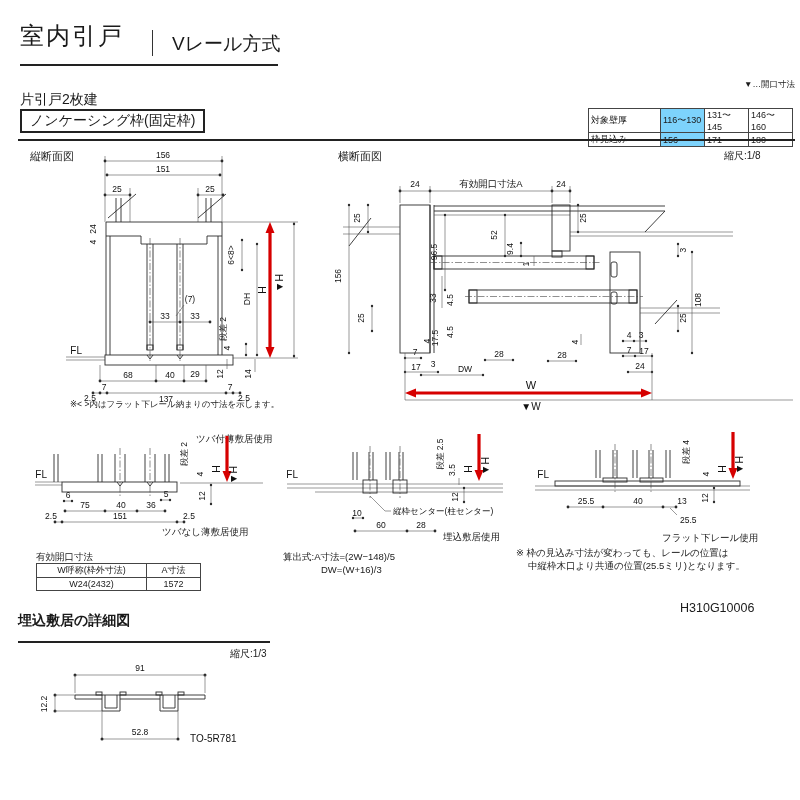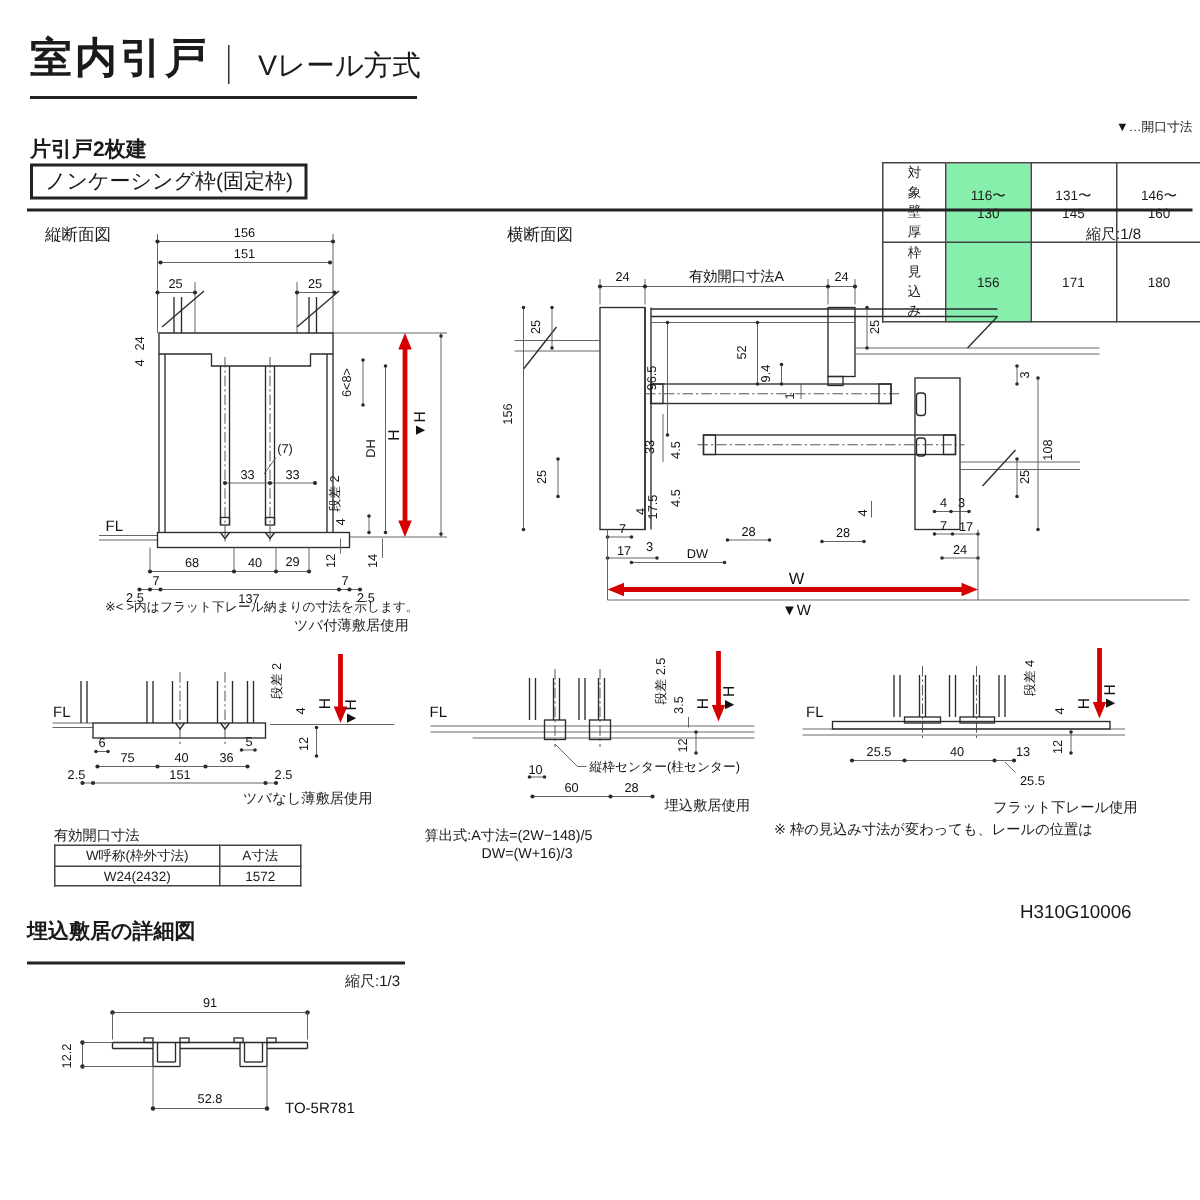--- a/index.html
+++ b/index.html
@@ -9,35 +9,35 @@
 .abs{position:absolute}
 .rule{position:absolute;background:#222}
 svg.abs{overflow:visible}
 svg line,svg path,svg rect,svg polyline{stroke:#2b2b2b;stroke-width:0.9;fill:none}
 svg .thin{stroke-width:0.6;stroke:#555}
 svg .dash{stroke-dasharray:7 2 1.5 2;stroke-width:0.6;stroke:#444}
 svg .dot{fill:#2b2b2b;stroke:none}
 svg .red{stroke:#d60000;stroke-width:3.2}
 svg .redfill{fill:#d60000;stroke:none}
 svg text{fill:#111;stroke:none;font-size:8.5px;text-anchor:middle;font-family:inherit}
-.title{font-size:28px;font-weight:bold;letter-spacing:2px}
+.title{font-size:24px;font-weight:normal;letter-spacing:2px}
 .subtitle{font-size:19px}
 .sep{position:absolute;width:1px;height:26px;background:#333}
-.h2{font-size:14px;font-weight:bold}
+.h2{font-size:14px;font-weight:normal}
 .framebox{font-size:14px;font-weight:normal;border:2px solid #222;padding:1px 8px}
 .small{font-size:8.5px}
 .cap{font-size:9.5px}
 .dtitle{font-size:11px}
 .scale{font-size:10px}
 table{border-collapse:collapse}
 .wt{font-size:9px}
-.wt td{border:1px solid #444;text-align:center;height:13px;padding:0 16px}
+.wt td{border:1px solid #444;height:13px;padding:0 2px}
 .wt .lab{width:72px}
 .wt .v{width:44px}
-.wt .shade{background:#86efac}
+.wt .shade{background:#7dd3fc}
 .ot{font-size:9px}
 .ot td{border:1px solid #444;text-align:center;height:13px}
 .ot td.c1{width:110px}
 .ot td.c2{width:54px}
 .sdtitle{font-size:14px;font-weight:bold}
 </style>
 </head>
 <body>
 
 <div class="page">
@@ -184,21 +184,21 @@
     <text x="108" y="230">68</text>
     <text x="150" y="230">40</text>
     <text x="175" y="229">29</text>
     <text x="84" y="242">7</text>
     <text x="146" y="254">137</text>
     <text x="210" y="242">7</text>
     <text x="70" y="253">2.5</text>
     <text x="224" y="253">2.5</text>
   </svg>
   <div class="abs small" style="left:70px;top:399px">※&lt; &gt;内はフラット下レール納まりの寸法を示します。</div>
-  <div class="abs cap" style="left:196px;top:411px">ツバ付薄敷居使用</div>
+  <div class="abs cap" style="left:196px;top:433px">ツバ付薄敷居使用</div>
 
   <svg class="abs" style="left:335px;top:148px" width="460" height="260" viewBox="0 0 460 260">
     <defs>
         <pattern id="hB" width="5" height="5" patternUnits="userSpaceOnUse" patternTransform="rotate(45)">
           <line x1="0" y1="0" x2="0" y2="5" stroke="#8a8a8a" stroke-width="1"></line>
         </pattern>
       </defs>
     <g>
       <rect x="65" y="57" width="30" height="148" fill="url(#hB)"></rect>
       <line class="thin" x1="8" y1="79" x2="65" y2="79"></line>
@@ -490,20 +490,21 @@
     <text transform="rotate(-90 206 41)" x="206" y="41" style="font-size:10.5px">H</text>
     <text transform="rotate(-90 223 37)" x="223" y="37" style="font-size:10.5px">▼H</text>
     <text transform="rotate(-90 188 70)" x="188" y="70">12</text>
     <text x="66" y="76">25.5</text>
     <text x="118" y="76">40</text>
     <text x="162" y="76">13</text>
     <text x="160" y="95" style="text-anchor:start">25.5</text>
   </svg>
   <div class="abs cap" style="left:662px;top:532px">フラット下レール使用</div>
   <div class="abs cap" style="left:516px;top:547px">※ 枠の見込み寸法が変わっても、レールの位置は</div>
+  <div class="abs cap" style="left:528px;top:560px">中縦枠木口より共通の位置(25.5ミリ)となります。</div>
 
   <div class="abs cap" style="left:36px;top:551px">有効開口寸法</div>
   <table class="ot abs" style="left:36px;top:563px">
     <tbody>
         <tr>
       <td class="c1">W呼称(枠外寸法)</td>
       <td class="c2">A寸法</td>
     </tr>
     <tr>
       <td class="c1">W24(2432)</td>

